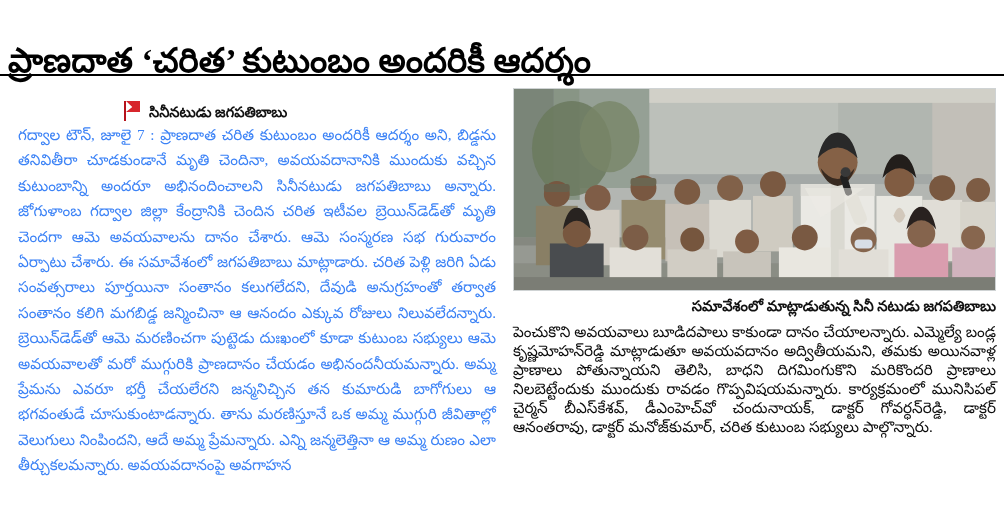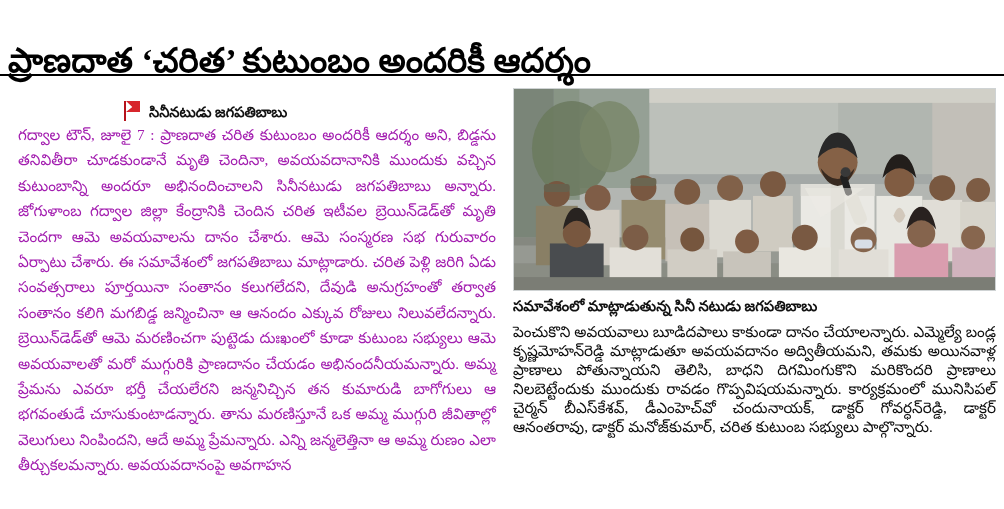--- a/index.html
+++ b/index.html
@@ -82,21 +82,21 @@
 
   
   .col-left {
     position: absolute;
     left: 18px;
     top: 122px;
     width: 478px;
     font-family: "Liberation Serif", serif;
     font-size: 15.2px;
     line-height: 25.4px;
-    color: #a21caf;
+    color: #3b82f6;
     text-align: justify;
     text-justify: inter-word;
   }
 
   
   .photo {
     position: absolute;
     left: 513px;
     top: 88px;
     width: 483px;
@@ -105,21 +105,21 @@
     background: #9fa5a8;
     border: 1px solid #cfd3d4;
   }
   .photo svg { display: block; width: 100%; height: 100%; }
 
   .caption {
     position: absolute;
     left: 513px;
     top: 296px;
     width: 483px;
-    text-align: left;
+    text-align: right;
     font-family: "Liberation Serif", serif;
     font-weight: bold;
     font-size: 14.6px;
     line-height: 20px;
     color: #111111;
     white-space: nowrap;
   }
 
   
   .col-right {

